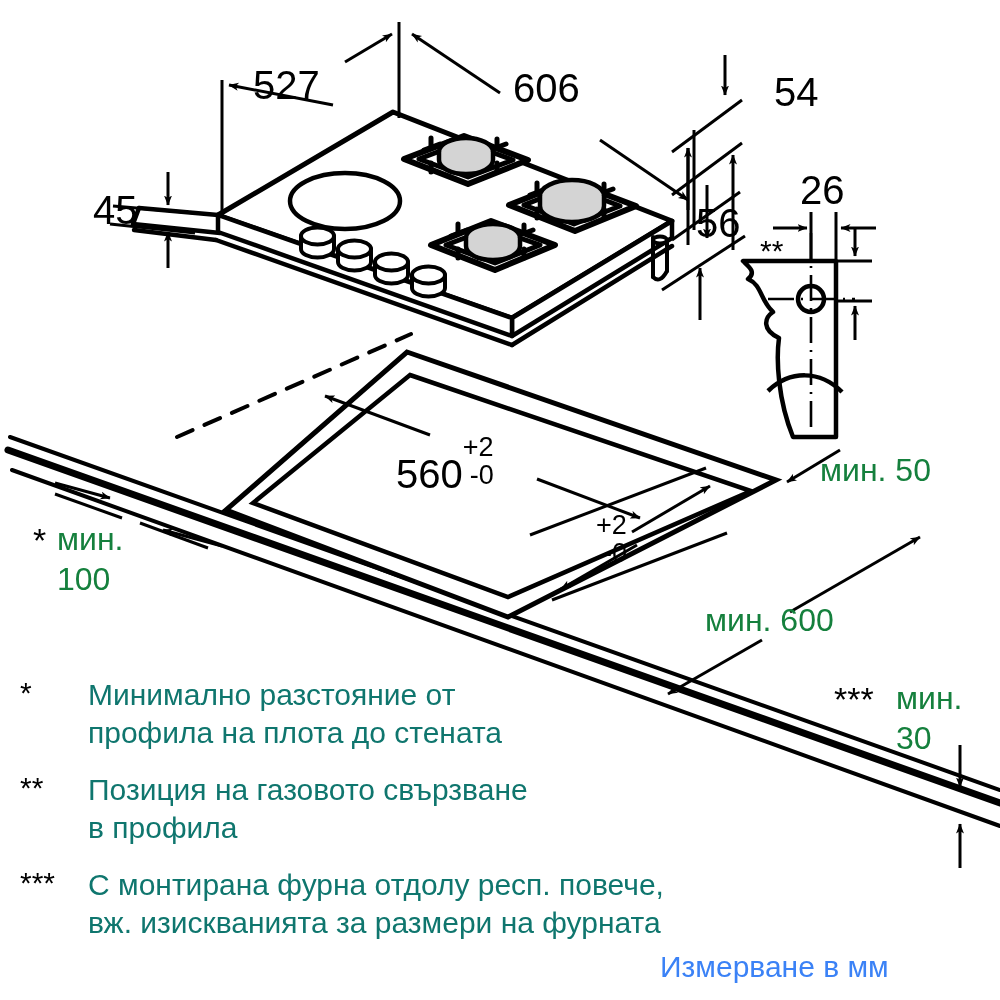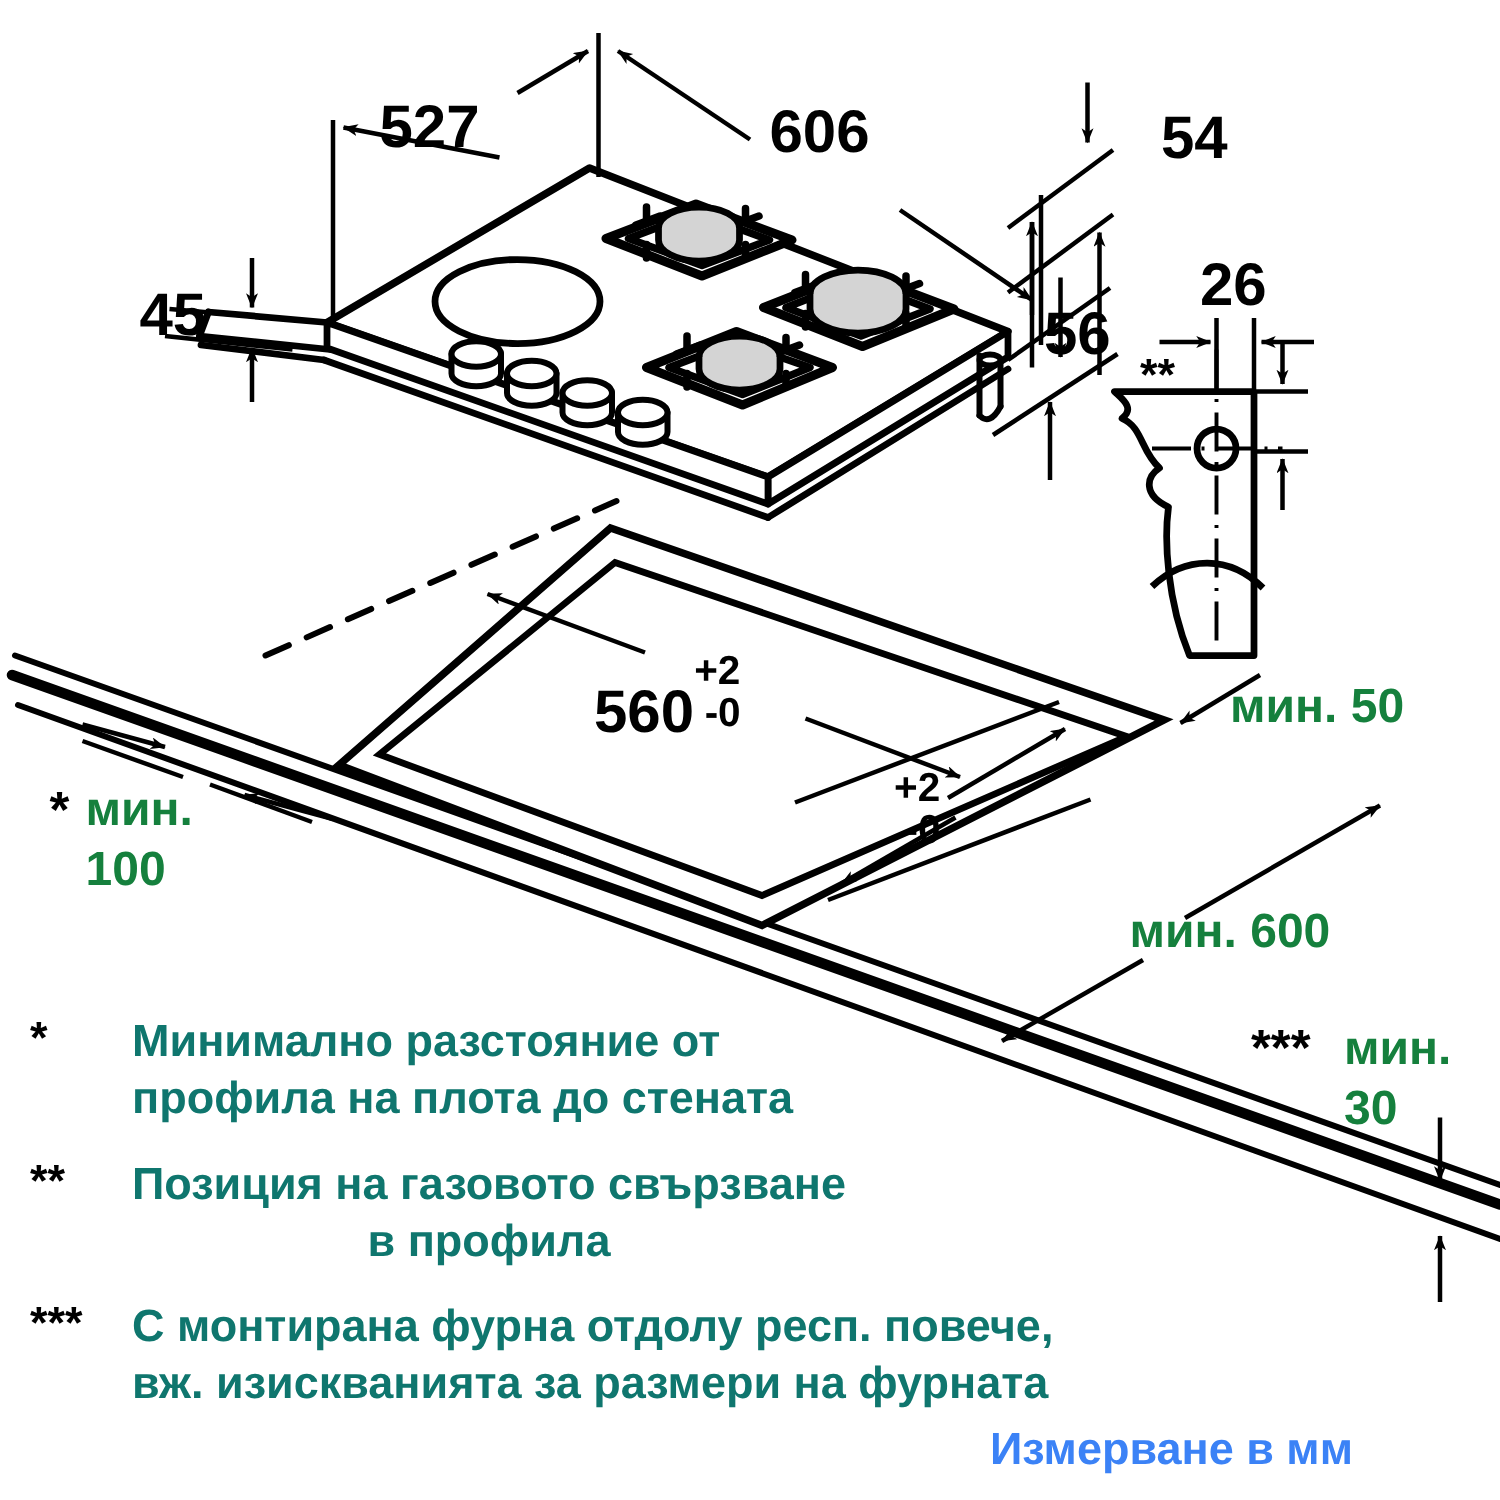--- a/index.html
+++ b/index.html
@@ -7,21 +7,20 @@
     padding: 0;
     background: #ffffff;
   }
   #page {
     position: relative;
     width: 1000px;
     height: 1000px;
     background: #ffffff;
     font-family: "Liberation Sans", sans-serif;
     overflow: hidden;
-    font-weight: bold;
   }
   #diagram-svg {
     position: absolute;
     left: 0;
     top: 0;
     width: 1000px;
     height: 1000px;
   }
   .dim-label {
     position: absolute;
@@ -303,32 +302,32 @@
   <div class="dim-label" style="left:596px; top:526px;">
     <span class="tol"><span class="up">+2</span><span class="dn">-0</span></span>
   </div>
 
   <div class="note-star" style="left:33px; top:521px; font-size:34px;">*</div>
   <div class="min-label" style="left:57px; top:519px;">мин.
 100</div>
 
   <div class="min-label" style="left:820px; top:450px;">мин. 50</div>
 
-  <div class="min-label" style="left:705px; top:600px;margin-left:48px;">мин. 600</div>
+  <div class="min-label" style="left:705px; top:600px;">мин. 600</div>
 
   <div class="note-star" style="left:834px; top:680px; font-size:34px;">***</div>
   <div class="min-label" style="left:896px; top:678px;">мин.
 30</div>
 
   <div class="note-star" style="left:20px; top:676px;">*</div>
   <div class="note-text" style="left:88px; top:676px;">Минимално разстояние от
 профила на плота до стената</div>
 
   <div class="note-star" style="left:20px; top:771px;">**</div>
-  <div class="note-text" style="left:88px; top:771px;text-align:center;">Позиция на газовото свързване
+  <div class="note-text" style="left:88px; top:771px;">Позиция на газовото свързване
 в профила</div>
 
   <div class="note-star" style="left:20px; top:866px;">***</div>
   <div class="note-text" style="left:88px; top:866px;">С монтирана фурна отдолу респ. повече,
 вж. изискванията за размери на фурната</div>
 
   <div class="units-text" style="left:660px; top:950px;">Измерване в мм</div>
 
 </div>
 

